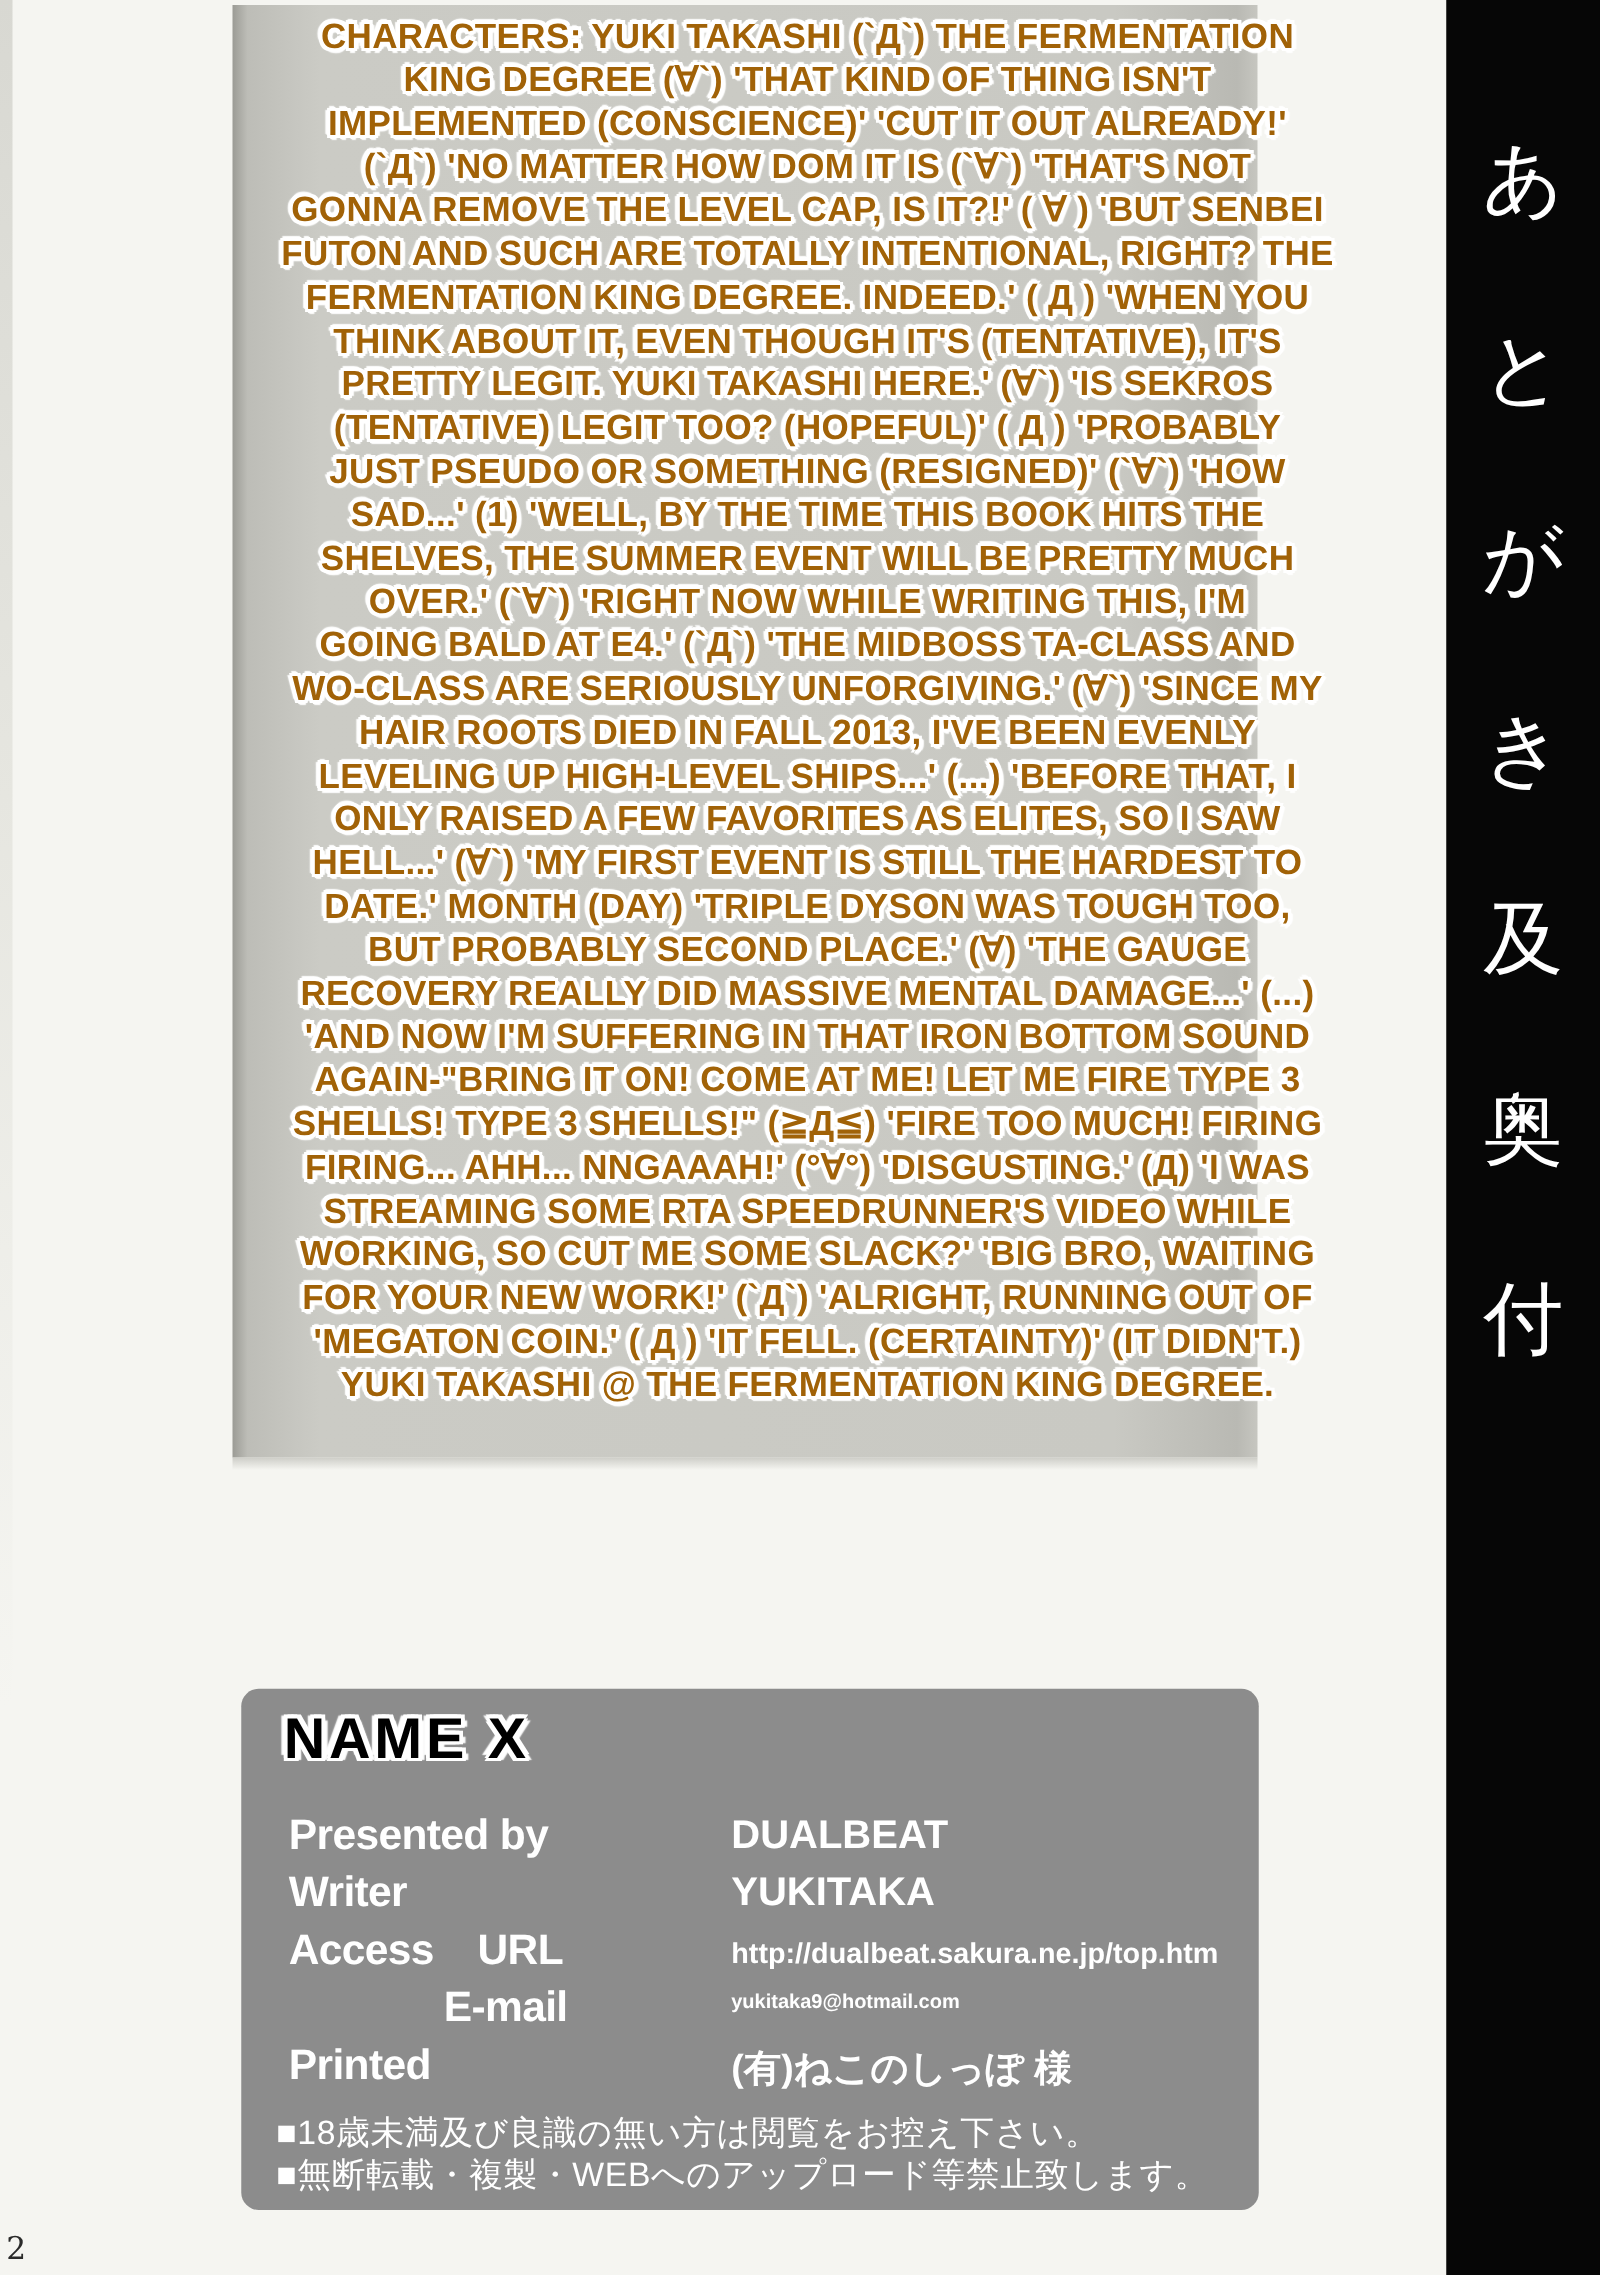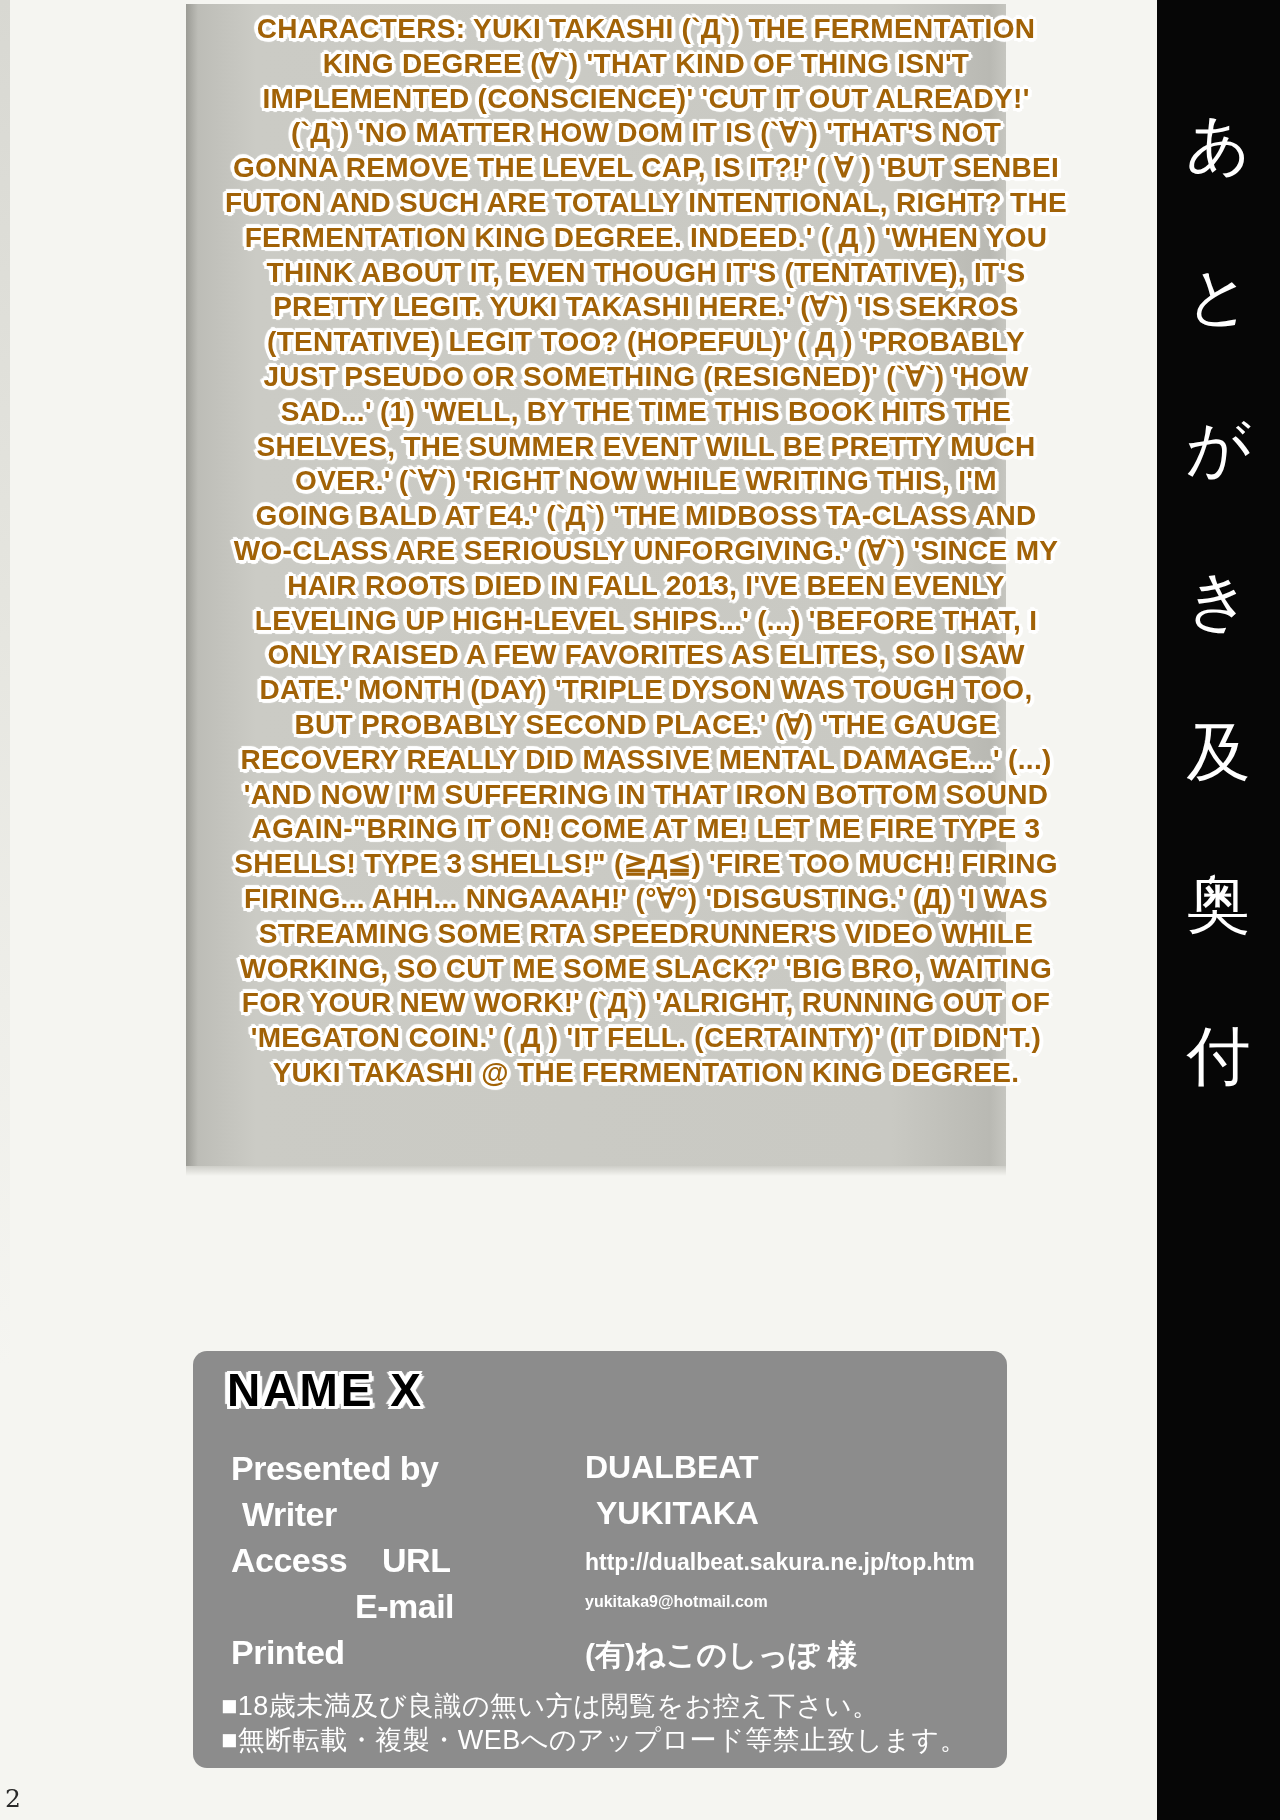--- a/index.html
+++ b/index.html
@@ -48,21 +48,21 @@
   }
   .crow{position:absolute;left:0;width:100%;height:40px;}
   .crow .lbl{
     position:absolute;left:38px;color:#fff;font-weight:bold;font-size:34px;
     letter-spacing:-.5px;white-space:nowrap;
   }
   .crow .val{
     position:absolute;left:392px;color:#fff;font-weight:bold;font-size:32px;
     letter-spacing:0;white-space:nowrap;
   }
-  .r1{top:98px;} .r2{top:144px;margin-left:11px;} .r3{top:190px;text-align:center;} .r4{top:236px;} .r5{top:282px;}
+  .r1{top:98px;} .r2{top:144px;} .r3{top:190px;text-align:center;} .r4{top:236px;} .r5{top:282px;}
   .r3 .lbl{word-spacing:26px;}
   .r3 .val{font-size:23px;top:8px;}
   .r4 .lbl{left:162px;text-align:center;}
   .r4 .val{font-size:16px;top:6px;}
   .r5 .val{font-size:30px;top:2px;}
   .notices{position:absolute;left:28px;top:338px;width:770px;}
   .notice{
     color:#fff;font-size:27px;line-height:34px;letter-spacing:.5px;white-space:nowrap;
     font-weight:400;
   }
@@ -110,20 +110,21 @@
       <div class="aline">(TENTATIVE) LEGIT TOO? (HOPEFUL)' ( Д ) 'PROBABLY</div>
       <div class="aline">JUST PSEUDO OR SOMETHING (RESIGNED)' (`∀`) 'HOW</div>
       <div class="aline">SAD...' (1) 'WELL, BY THE TIME THIS BOOK HITS THE</div>
       <div class="aline">SHELVES, THE SUMMER EVENT WILL BE PRETTY MUCH</div>
       <div class="aline">OVER.' (`∀`) 'RIGHT NOW WHILE WRITING THIS, I'M</div>
       <div class="aline">GOING BALD AT E4.' (`Д`) 'THE MIDBOSS TA-CLASS AND</div>
       <div class="aline">WO-CLASS ARE SERIOUSLY UNFORGIVING.' (∀`) 'SINCE MY</div>
       <div class="aline">HAIR ROOTS DIED IN FALL 2013, I'VE BEEN EVENLY</div>
       <div class="aline">LEVELING UP HIGH-LEVEL SHIPS...' (...) 'BEFORE THAT, I</div>
       <div class="aline">ONLY RAISED A FEW FAVORITES AS ELITES, SO I SAW</div>
+      <div class="aline">HELL...' (∀`) 'MY FIRST EVENT IS STILL THE HARDEST TO</div>
       <div class="aline">DATE.' MONTH (DAY) 'TRIPLE DYSON WAS TOUGH TOO,</div>
       <div class="aline">BUT PROBABLY SECOND PLACE.' (∀) 'THE GAUGE</div>
       <div class="aline">RECOVERY REALLY DID MASSIVE MENTAL DAMAGE...' (...)</div>
       <div class="aline">'AND NOW I'M SUFFERING IN THAT IRON BOTTOM SOUND</div>
       <div class="aline">AGAIN-"BRING IT ON! COME AT ME! LET ME FIRE TYPE 3</div>
       <div class="aline">SHELLS! TYPE 3 SHELLS!" (≧Д≦) 'FIRE TOO MUCH! FIRING</div>
       <div class="aline">FIRING... AHH... NNGAAAH!' (°∀°) 'DISGUSTING.' (Д) 'I WAS</div>
       <div class="aline">STREAMING SOME RTA SPEEDRUNNER'S VIDEO WHILE</div>
       <div class="aline">WORKING, SO CUT ME SOME SLACK?' 'BIG BRO, WAITING</div>
       <div class="aline">FOR YOUR NEW WORK!' (`Д`) 'ALRIGHT, RUNNING OUT OF</div>

